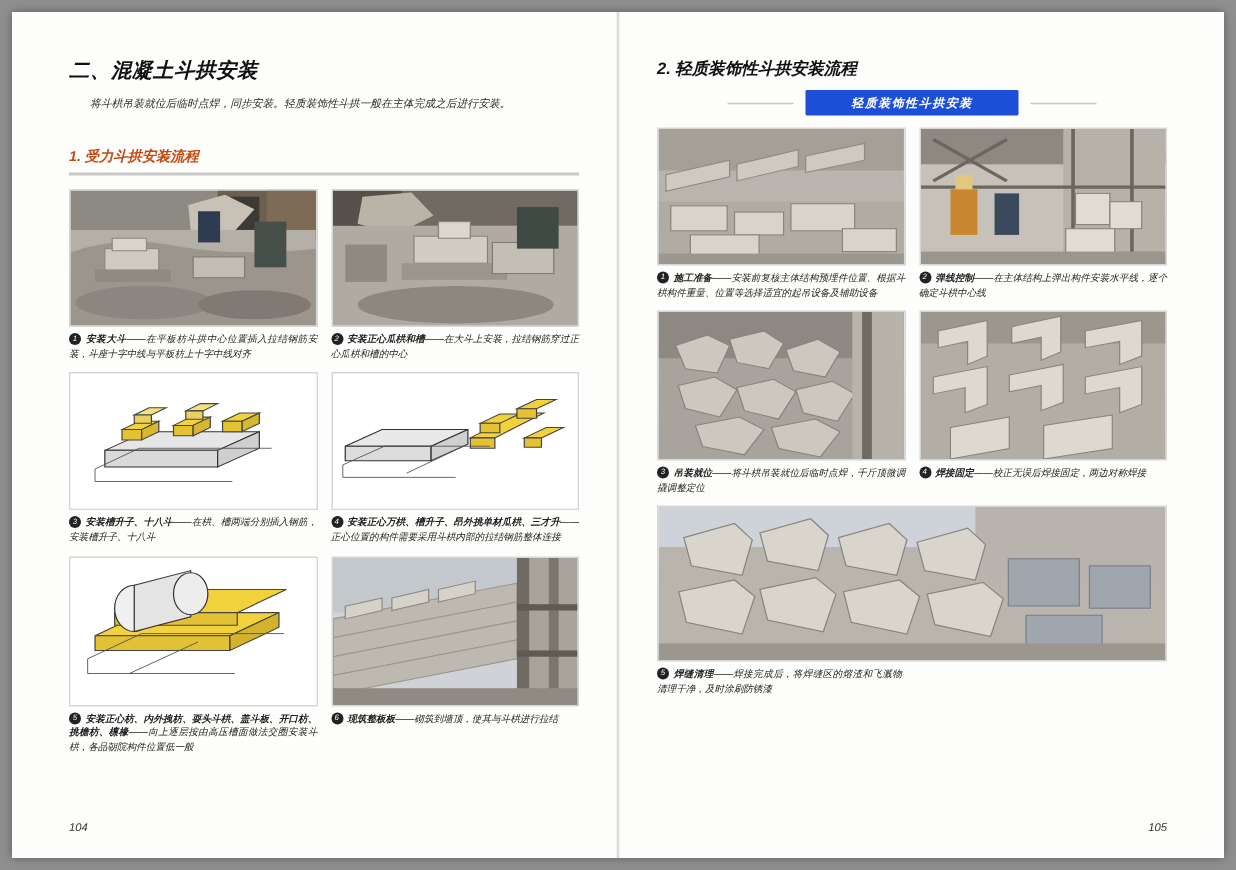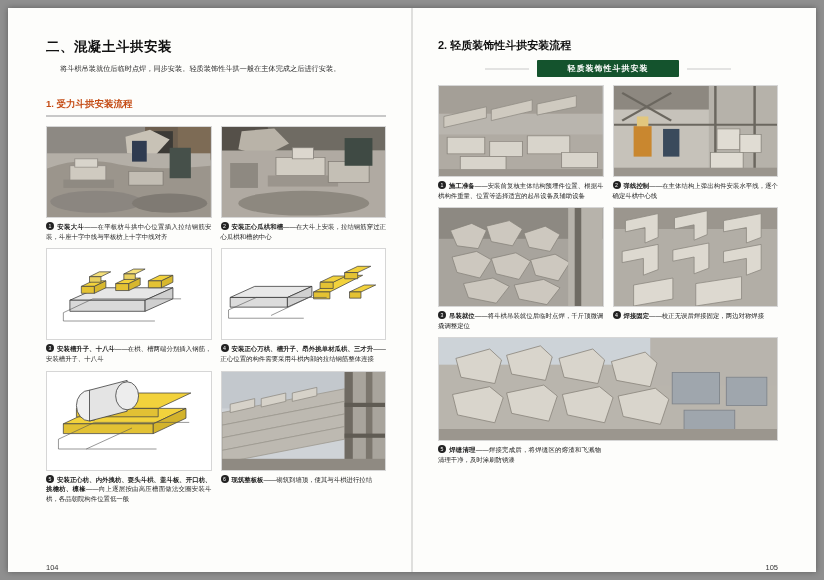--- a/index.html
+++ b/index.html
@@ -25,20 +25,21 @@
   .gutter {
     position: absolute;
     left: 50%; top: 0; width: 2px; height: 100%;
     background: linear-gradient(to right, rgba(0,0,0,.08), rgba(0,0,0,.16), rgba(0,0,0,.08));
     transform: translateX(-1px);
   }
   .pg {
     position: relative;
     width: 50%; height: 100%;
     padding: 30px 34px 22px 52px;
+    font-style: italic;
   }
   .pg.left { padding-left: 38px; padding-right: 26px; }
   .pg.right { padding-left: 26px; padding-right: 38px; border-radius: 13px; }
 
   h1.sec {
     font-size: 13.5px;
     font-weight: bold;
     color: #111;
     margin: 0 0 7px 0;
     letter-spacing: .5px;
@@ -68,21 +69,21 @@
   }
   .rule {
     height: 2px;
     background: #c8c8c8;
     margin-bottom: 9px;
   }
   .banner {
     margin: 0 auto 8px auto;
     width: 142px;
     text-align: center;
-    background: #14532d;
+    background: #1d4ed8;
     color: #fff;
     font-size: 8px;
     font-weight: bold;
     padding: 3px 0 3px 0;
     letter-spacing: 1px;
     position: relative;
     border-radius: 1px;
   }
   .banner:before, .banner:after {
     content: "";
@@ -123,21 +124,21 @@
     color: #fff;
     font-size: 5.2px;
     line-height: 8px;
     text-align: center;
     margin-right: 3px;
     vertical-align: 1px;
   }
   .cap b { font-weight: bold; }
   .folio {
     position: absolute;
-    bottom: 0;
+    bottom: 16px;
     font-size: 7.5px;
     color: #333;
   }
   .pg.left .folio { left: 38px; }
   .pg.right .folio { right: 38px; }
 
   
   .ph { width: 100%; height: 100%; position: relative; }
 
   

